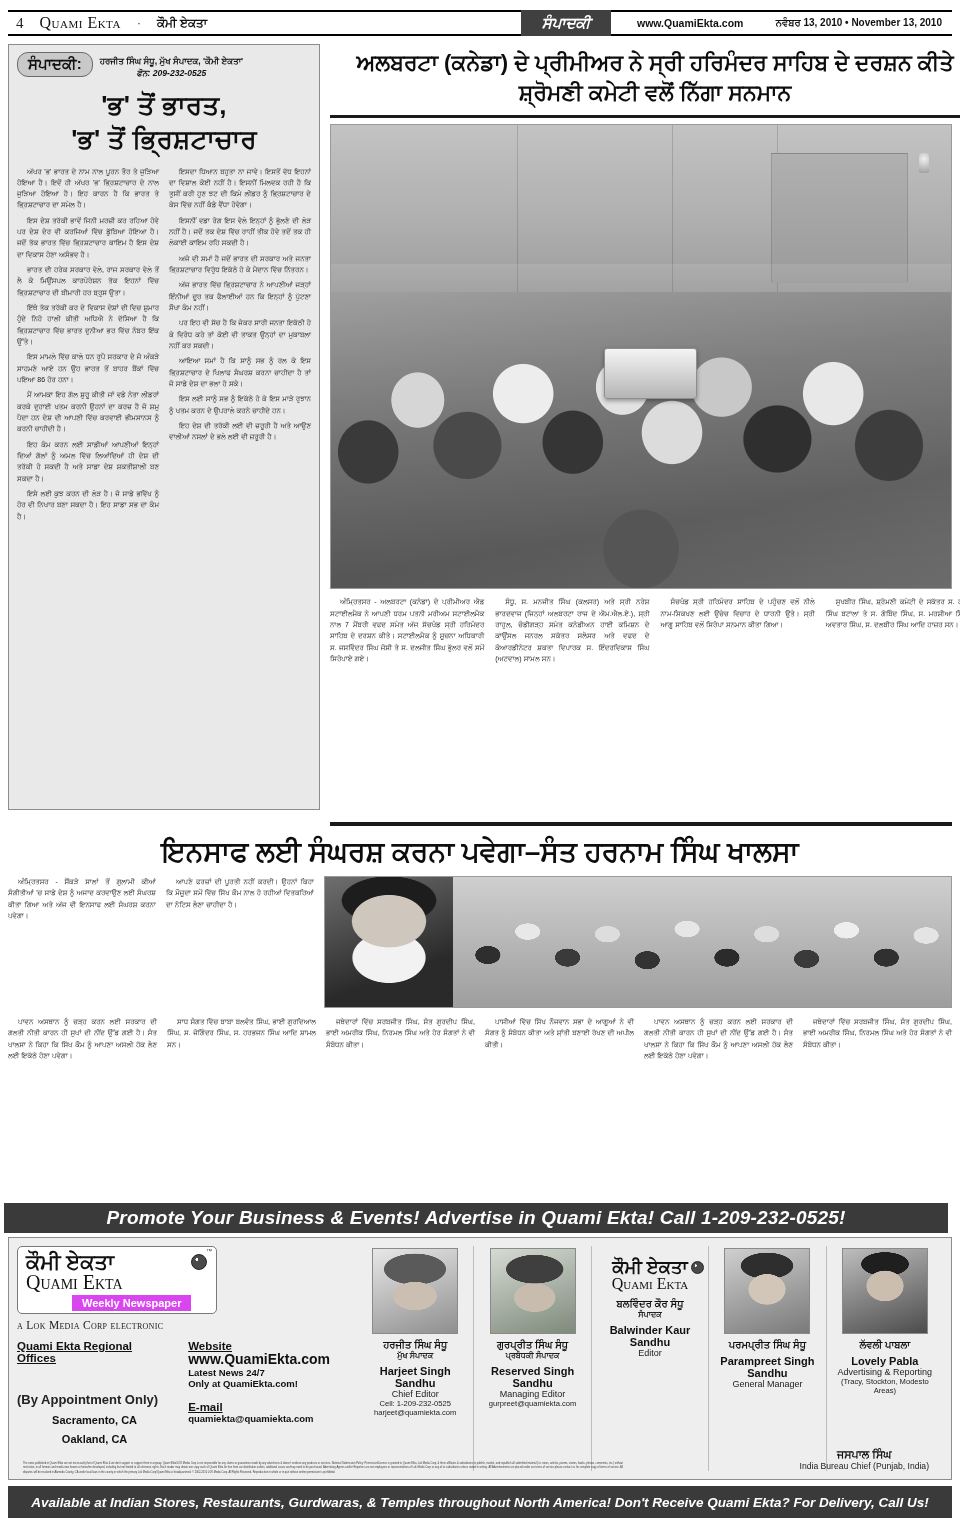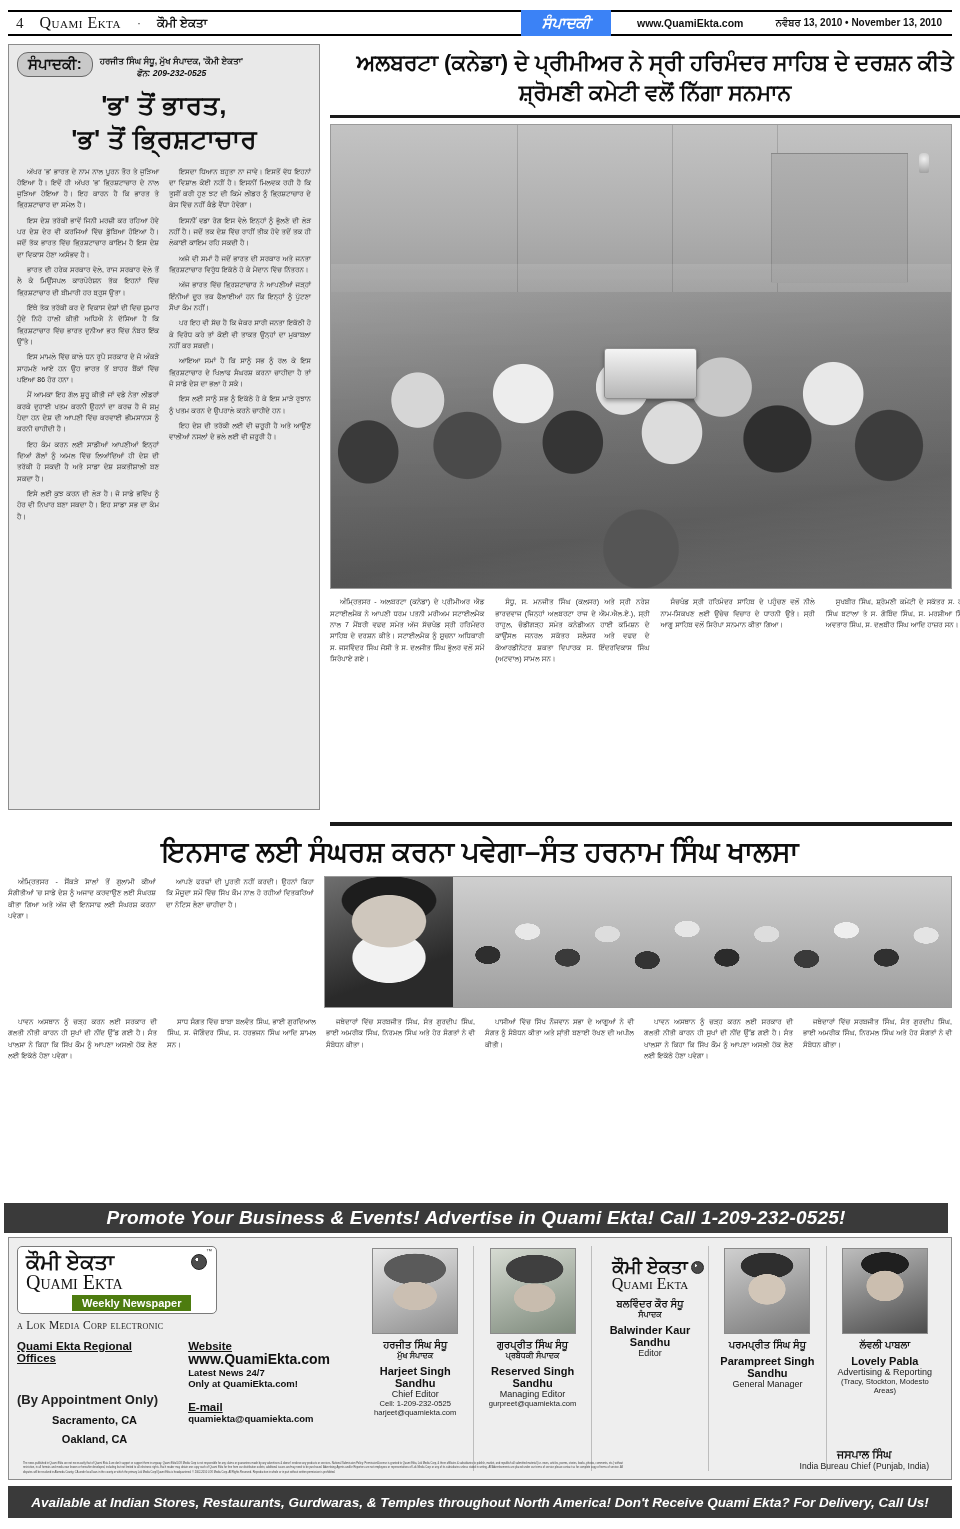--- a/index.html
+++ b/index.html
@@ -21,21 +21,21 @@
     display: flex; align-items: center; gap: 16px; padding-left: 8px;
   }
   .mh-pageno { font-family: "Liberation Serif", serif; font-size: 15px; color: #222; }
   .mh-title-en {
     font-family: "Liberation Serif", serif; font-size: 16px; letter-spacing: .5px;
     font-variant: small-caps; color: #111; font-weight: 400;
   }
   .mh-dot { font-size: 12px; color: #333; }
   .mh-title-pa { font-size: 12px; font-weight: 700; color: #111; }
   .mh-center {
-    flex: 0 0 90px; background: #3b82f6; color: #fff;
+    flex: 0 0 90px; background: #404040; color: #fff;
     display: flex; align-items: center; justify-content: center;
   }
   .mh-center span { font-size: 15px; font-style: italic; font-weight: 700; }
   .mh-right {
     flex: 1; background: #fff; border-top: 2px solid #000; border-bottom: 2px solid #000;
     display: flex; align-items: center; justify-content: space-between; padding: 0 10px 0 26px;
   }
   .mh-url { font-size: 10.5px; font-weight: 700; color: #111; }
   .mh-date { font-size: 10px; font-weight: 700; color: #111; }
 
@@ -172,21 +172,21 @@
   .logobox { background:#fff; border:1px solid #7a7a7a; border-radius:5px; padding:4px 8px 2px; width:200px; position:relative; }
   .logo-pa { font-size: 21px; font-weight: 700; color: #111; line-height: 1.05; }
   .logo-en { font-family:"Liberation Serif", serif; font-variant: small-caps; font-size: 20px; color:#111; line-height:1.05; margin-top:-1px; }
   .globe {
     position:absolute; right:9px; top:7px; width:16px; height:16px; border-radius:50%;
     background:radial-gradient(circle at 35% 32%, #fff 0 10%, #4a4a4a 12% 100%);
     border:1px solid #222;
   }
   .tm { position:absolute; right:4px; top:1px; font-size:6px; color:#333; }
   .weekly {
-    background:#4d7c0f; color:#fff; font-size:11px; font-weight:700; display:inline-block;
+    background:#d946ef; color:#fff; font-size:11px; font-weight:700; display:inline-block;
     padding:2px 10px; margin-left:46px; margin-top:-2px;
   }
   .lokmedia { font-family:"Liberation Serif", serif; font-variant: small-caps; font-size:11.5px; color:#1a1a1a; margin-top:5px; letter-spacing:.3px; }
   .fa-cols { display:flex; gap:16px; margin-top:9px; }
   .fa-h { font-size:11.5px; font-weight:700; color:#111; text-decoration:underline; }
   .fa-sub { font-size:13px; font-weight:700; color:#222;margin-top:28px; }
   .fa-line { font-size:11px; font-weight:700; color:#111; margin-top:7px;text-align:center; }
   .fa-big { font-size:14px; font-weight:700; color:#111; line-height:1.1; }
   .fa-sm { font-size:9.5px; font-weight:700; color:#111; }
   .fa-people { flex:1; display:flex; }

